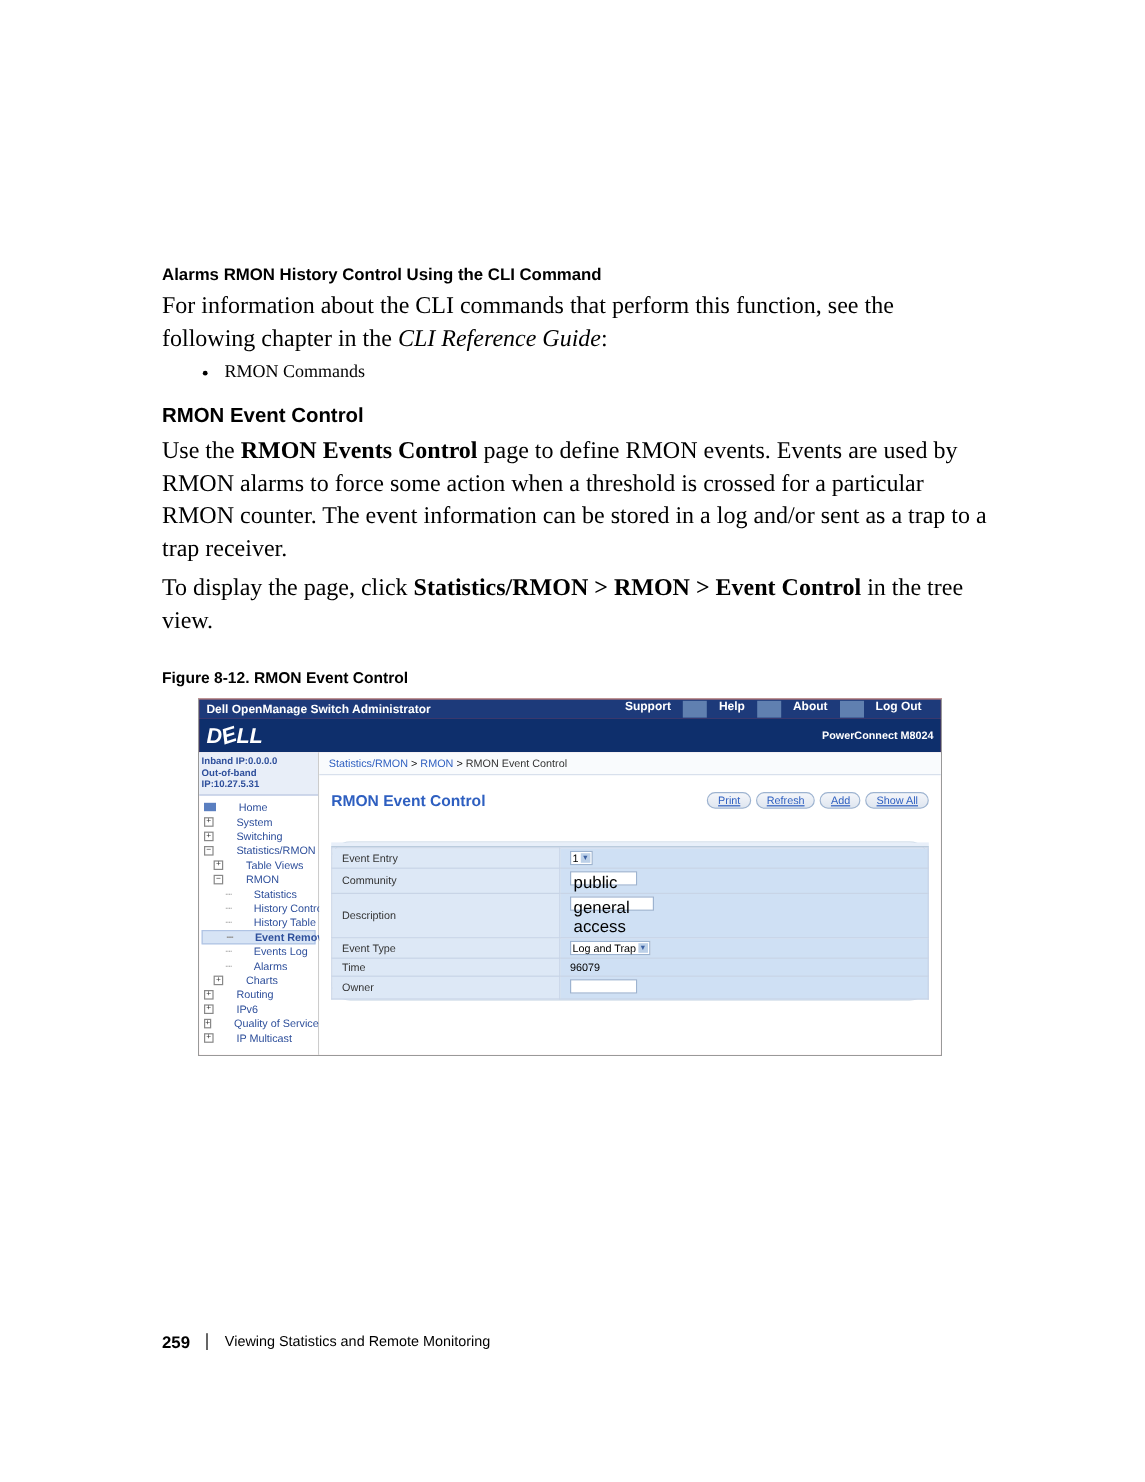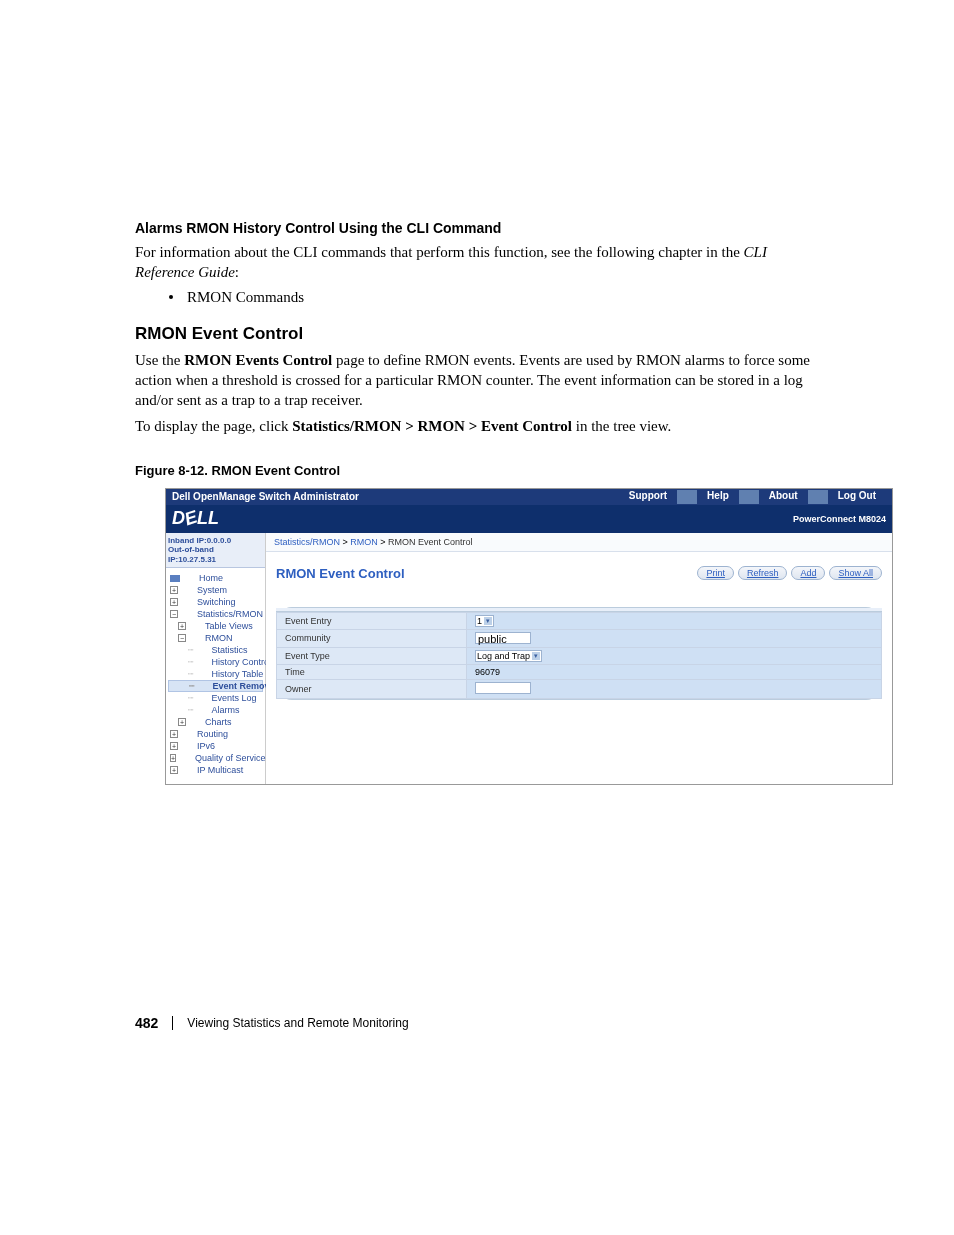--- a/index.html
+++ b/index.html
@@ -11,41 +11,41 @@
     width: 954px;
     margin: 0 auto;
     padding: 220px 130px 100px 135px;
   }
   .section-sub {
     font-family: Arial, Helvetica, sans-serif;
     font-weight: bold;
     font-size: 14px;
     margin-bottom: 6px;
   }
-  .body-text { font-size: 15px; line-height: 1.35; margin-bottom: 6px; }
+  .body-text { font-size: 20px; line-height: 1.35; margin-bottom: 6px; }
   .italic { font-style: italic; }
   .bullet-row { display: flex; align-items: center; margin: 6px 0 18px 34px; }
   .bullet-dot { width: 4px; height: 4px; background: #000; border-radius: 50%; margin-right: 14px; }
   .h3-title {
     font-family: Arial, Helvetica, sans-serif;
     font-weight: bold;
     font-size: 17px;
     margin: 10px 0 6px 0;
   }
   .bold { font-weight: bold; }
   .fig-caption {
     font-family: Arial, Helvetica, sans-serif;
     font-weight: bold;
     font-size: 13px;
     margin: 26px 0 10px 0;
   }
 
   
   .shot {
-    width: 728px;
+    width: 620px;
     border: 1px solid #999;
     font-family: Arial, Helvetica, sans-serif;
     font-size: 10px;
     color: #000;
     margin: 0 auto 0 30px;
     background: #ef4444;
   }
   .shot-topbar {
     background: #1d3a7a;
     color: #fff;
@@ -126,21 +126,21 @@
   .form-table { width: 100%; border-collapse: collapse; font-size: 9px; }
   .form-table td {
     padding: 2px 8px;
     border: 1px solid #c8d4e6;
     height: 14px;
   }
   .form-table td.label-cell { width: 190px; background: #dde8f6; color: #333; }
   .form-table td.val-cell { background: #cfe0f4; }
   .mini-select { font-size: 9px; border: 1px solid #9db3d0; background: #fff; height: 12px; padding: 0 1px; display:inline-flex; align-items:center;}
   .mini-select .caret { background:#bcd0e8; color:#3a5fa0; font-size:7px; padding:0 2px; margin-left:2px;}
-  .mini-text { font-size: 11px; border: 1px solid #9db3d0; background: #fff; height: 12px; width: 56px; padding:0 2px; display:inline-block;}
+  .mini-text { font-size: 14px; border: 1px solid #9db3d0; background: #fff; height: 12px; width: 56px; padding:0 2px; display:inline-block;}
   .mini-check { width: 10px; height: 10px; border: 1px solid #6a87b8; display:inline-block; background:#fff;}
   .apply-row { text-align: center; padding: 10px 0 6px 0; }
   .footer-row {
     margin-top: 230px;
     display: flex;
     align-items: center;
     font-family: Arial, Helvetica, sans-serif;
     font-size: 12px;
     gap: 14px;
   }
@@ -304,20 +304,26 @@
                     </span>
               </td>
             </tr>
             <tr>
               <td class="label-cell">Community</td>
               <td class="val-cell">
                 <span class="mini-text">public</span>
               </td>
             </tr>
             <tr>
+              <td class="label-cell">Description</td>
+              <td class="val-cell">
+                <span class="mini-text" style="width:70px;">general access</span>
+              </td>
+            </tr>
+            <tr>
               <td class="label-cell">Event Type</td>
               <td class="val-cell">
                 <span class="mini-select">
                       <span>Log and Trap</span>
                       <span class="caret">▾</span>
                     </span>
               </td>
             </tr>
             <tr>
               <td class="label-cell">Time</td>
@@ -333,16 +339,16 @@
             </table>
         </div>
 
 
       </div>
     </div>
   </div>
 </div>
 
 <div class="footer-row">
-  <span class="footer-page">482</span>
+  <span class="footer-page">259</span>
   <span class="footer-sep"></span>
   <span>Viewing Statistics and Remote Monitoring</span>
 </div>
 
 </body></html>

